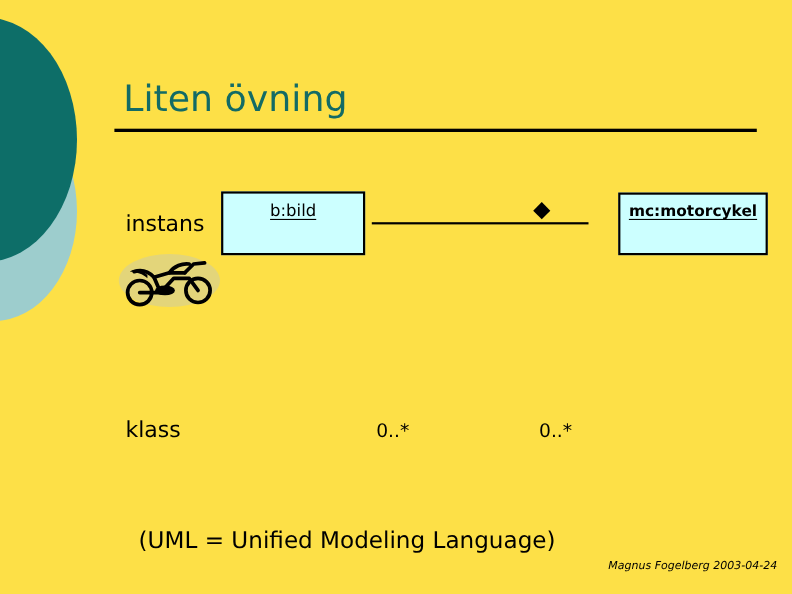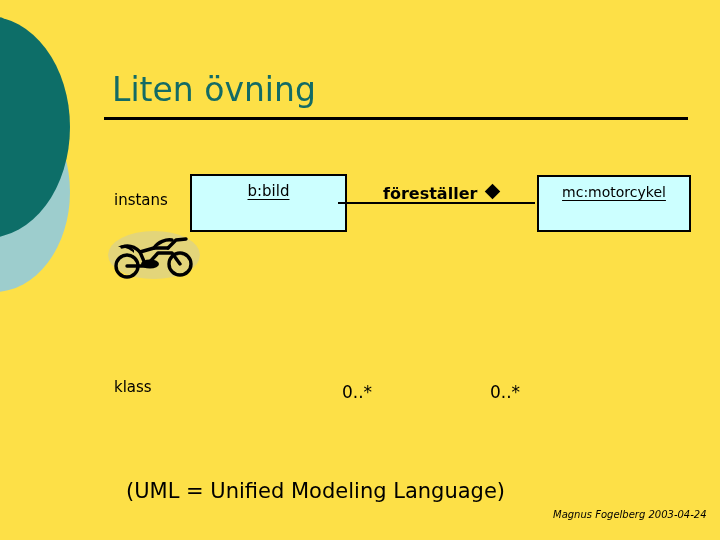--- a/index.html
+++ b/index.html
@@ -60,22 +60,22 @@
   
   .uml-box {
     position: absolute;
     background: #CCFFFF;
     border: 2px solid #000000;
     box-sizing: border-box;
     display: flex;
     align-items: flex-start;
     justify-content: center;
   }
-  .uml-box.left  { left: 190px; top: 174px; width: 157px; height: 58px; }
-  .uml-box.right { left: 537px; top: 175px; width: 154px; height: 57px; }
+  .uml-box.left  { left: 201px; top: 174px; width: 131px; height: 58px; }
+  .uml-box.right { left: 562px; top: 175px; width: 136px; height: 57px; font-weight: bold; }
 
   .uml-label {
     margin-top: 6px;
     font-size: 15px;
     color: #000000;
     text-decoration: underline;
     text-underline-offset: 3px;
     white-space: nowrap;
     font-family: "DejaVu Sans", "Liberation Sans", sans-serif;
   }
@@ -106,21 +106,21 @@
     top: 186px;
     width: 11px;
     height: 11px;
     background: #000000;
     transform: rotate(45deg);
   }
 
   
   .anno {
     position: absolute;
-    font-size: 15px;
+    font-size: 20px;
     color: #000000;
     white-space: nowrap;
     font-family: "DejaVu Sans", "Liberation Sans", sans-serif;
   }
   .anno-instans { left: 114px; top: 191px; }
   .anno-klass   { left: 114px; top: 378px; }
 
   .mult {
     position: absolute;
     font-size: 17px;
@@ -193,21 +193,20 @@
     </svg>
   </div>
 
   <div class="anno anno-klass">klass</div>
 
   <div class="uml-box left">
     <span class="uml-label">b:bild</span>
   </div>
 
   <div class="assoc-line"></div>
-  <div class="assoc-label">föreställer</div>
   <div class="assoc-diamond"></div>
 
   <div class="uml-box right">
     <span class="uml-label">mc:motorcykel</span>
   </div>
 
   <div class="mult mult-1">0..*</div>
   <div class="mult mult-2">0..*</div>
 
   <div class="footnote">(UML = Unified Modeling Language)</div>

